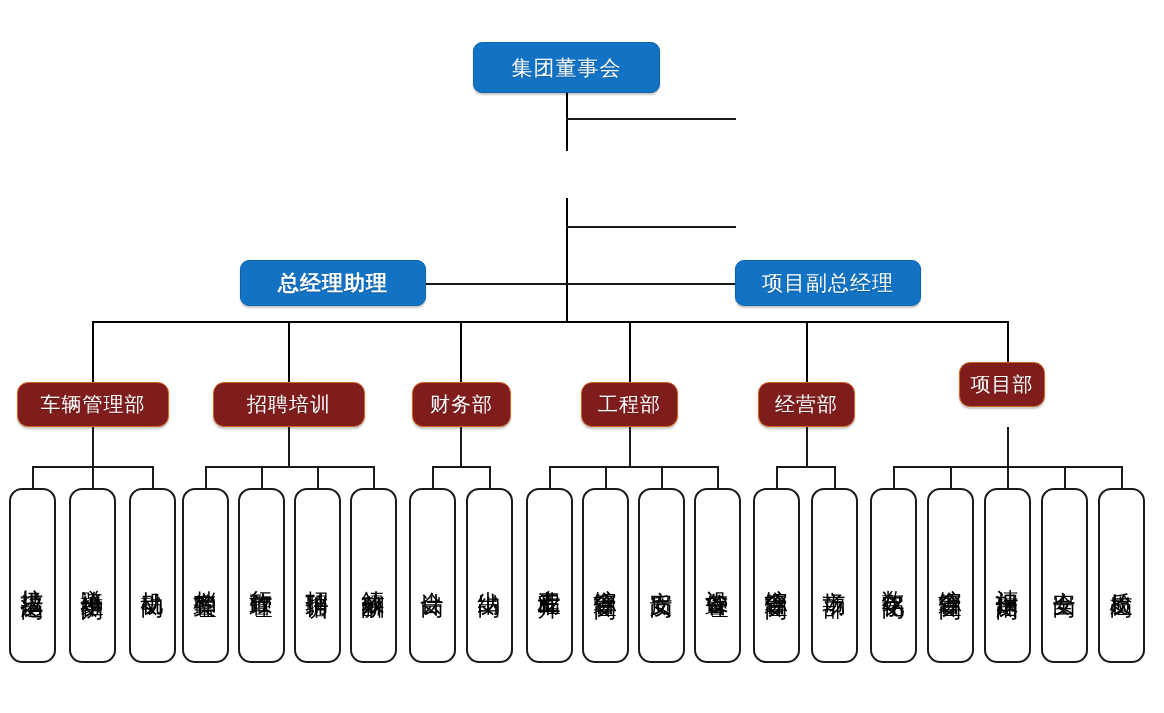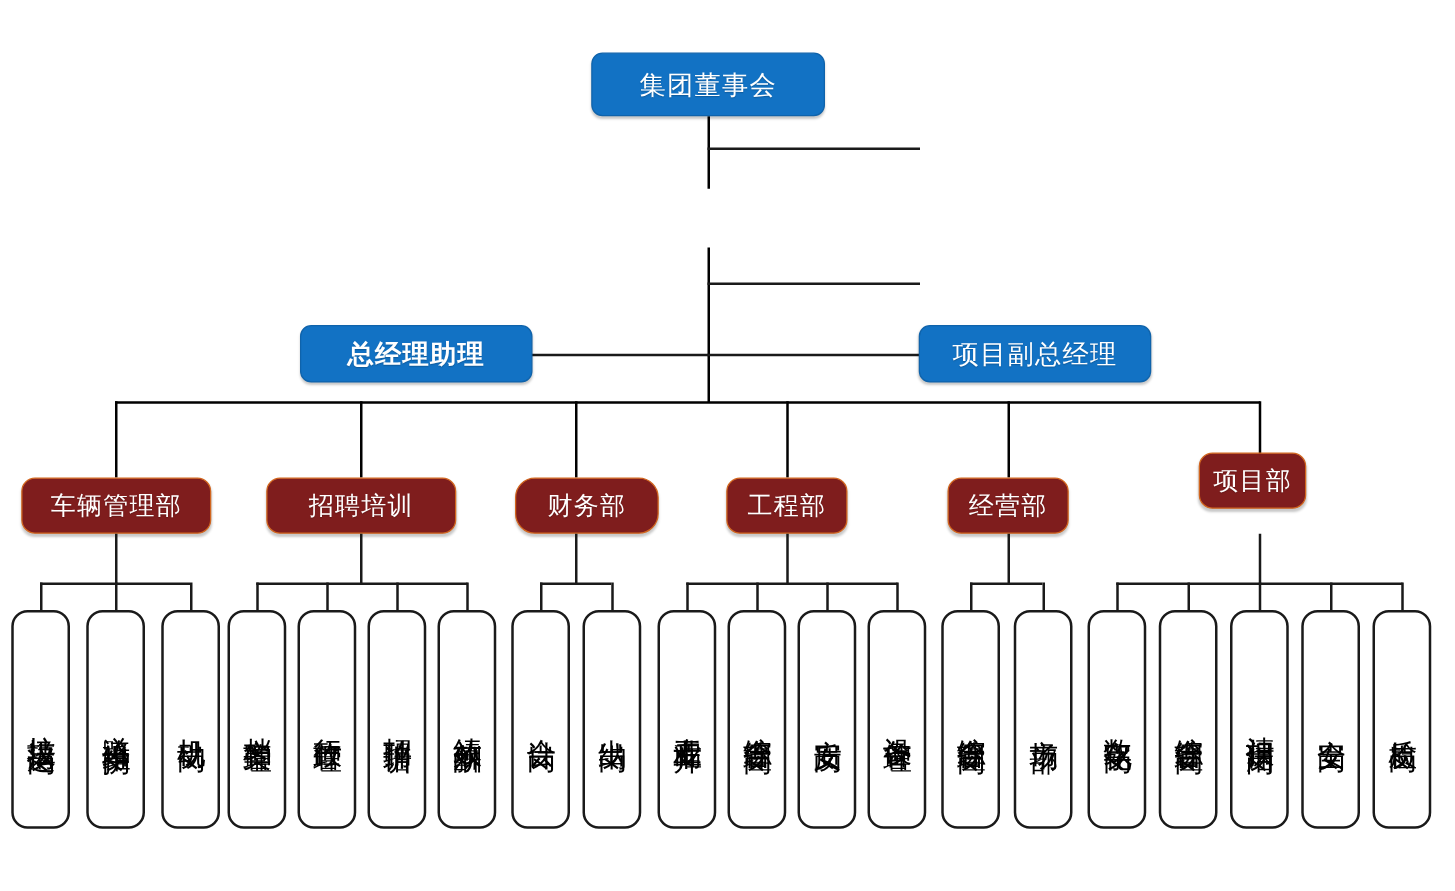--- a/index.html
+++ b/index.html
@@ -107,21 +107,21 @@
   <div class="ln v" style="left:629px;top:321px;height:61px;"></div>
   <div class="ln v" style="left:806px;top:321px;height:61px;"></div>
   <div class="ln v" style="left:1007px;top:321px;height:61px;"></div>
 
   <div class="node orange" style="left:17px;top:382px;width:152px;height:45px;">
     <span>车辆管理部</span>
   </div>
   <div class="node orange" style="left:213px;top:382px;width:152px;height:45px;">
     <span>招聘培训</span>
   </div>
-  <div class="node orange" style="left:412px;top:382px;width:115px;height:45px;border-radius:16px;">
+  <div class="node orange" style="left:412px;top:382px;width:99px;height:45px;">
     <span>财务部</span>
   </div>
   <div class="node orange" style="left:581px;top:382px;width:97px;height:45px;">
     <span>工程部</span>
   </div>
   <div class="node orange" style="left:758px;top:382px;width:97px;height:45px;">
     <span>经营部</span>
   </div>
   <div class="node orange" style="left:959px;top:362px;width:86px;height:45px;">
     <span>项目部</span>

